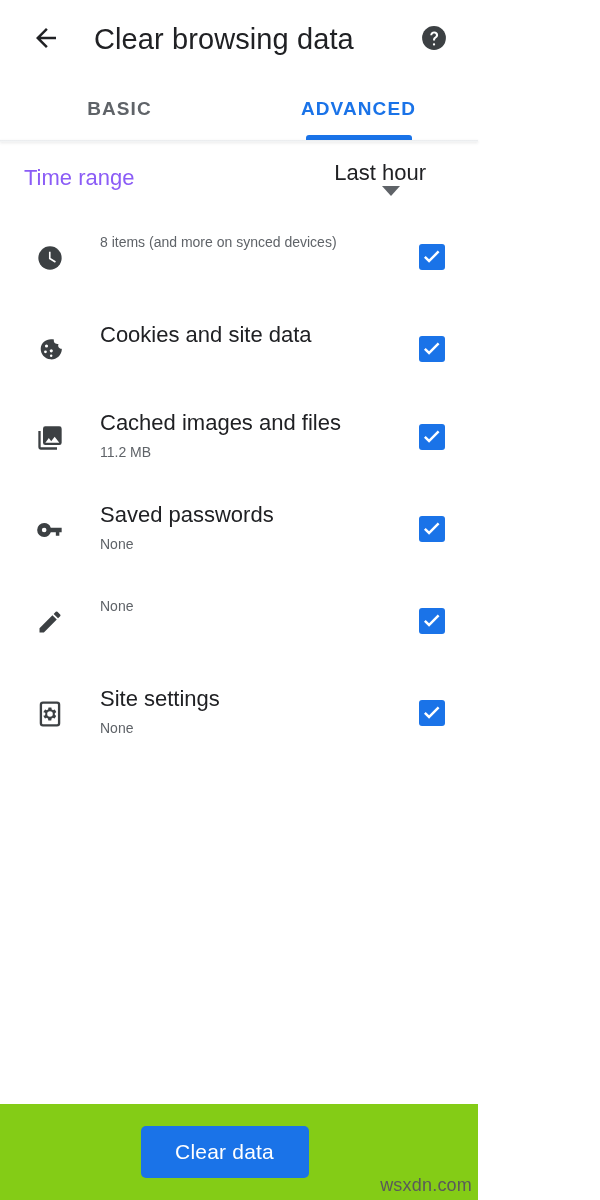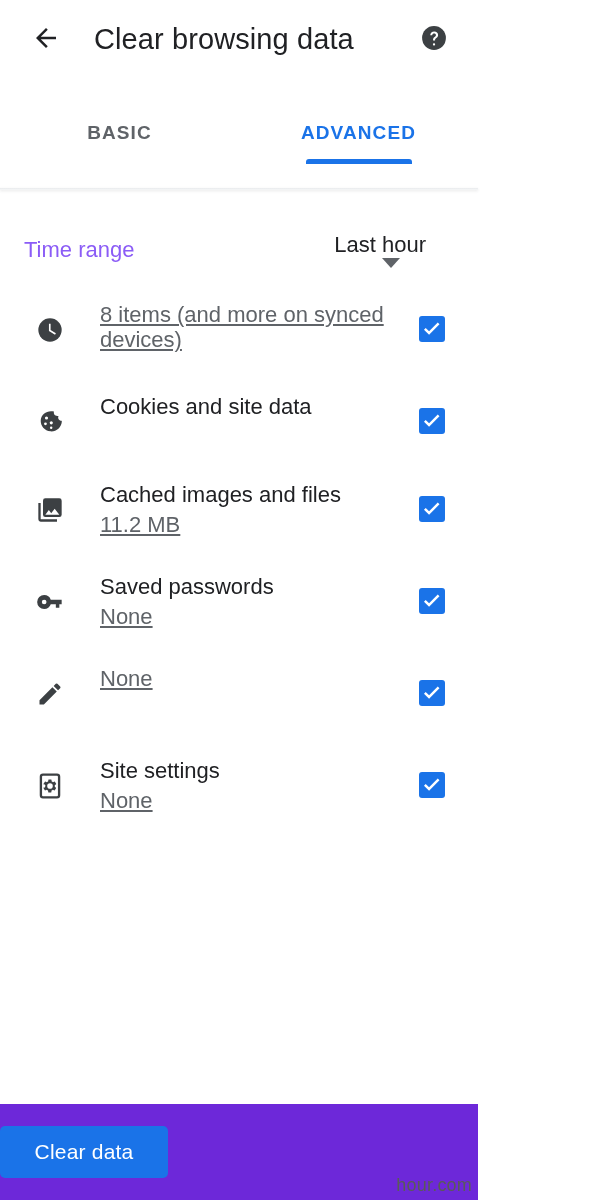--- a/index.html
+++ b/index.html
@@ -17,21 +17,20 @@
     overflow: hidden;
     position: relative;
   }
   #app {
     width: 478px;
     height: 1200px;
     position: relative;
     background: #ffffff;
     display: flex;
     flex-direction: column;
-    gap: 24px;
   }
 
   
   .appbar {
     height: 78px;
     flex: 0 0 78px;
     display: flex;
     align-items: center;
     padding: 0 24px;
     background: #ffffff;
@@ -175,26 +174,25 @@
     padding-left: 24px;
     padding-top: 2px;
   }
   .row-title {
     font-size: 22px;
     color: #202124;
     line-height: 30px;
     font-weight: 400;
   }
   .row-sub {
-    font-size: 22px;
+    font-size: 14px;
     color: #5f6368;
     line-height: 25px;
     margin-top: 2px;
     max-width: 370px;
-    text-decoration: underline;
   }
   .row-check {
     flex: 0 0 52px;
     display: flex;
     align-items: center;
     justify-content: center;
     align-self: stretch;
   }
   .checkbox {
     width: 26px;
@@ -213,23 +211,23 @@
 
   
   .footer {
     position: absolute;
     left: 0;
     right: 0;
     bottom: 0;
     height: 96px;
     display: flex;
     align-items: center;
-    justify-content: flex-start;
+    justify-content: center;
     padding-right: 29px;
-    background: #6d28d9;
+    background: #84cc16;
   }
   .clear-btn {
     background: #1a73e8;
     color: #ffffff;
     font-size: 21px;
     font-family: "Liberation Sans", sans-serif;
     border: 0;
     border-radius: 5px;
     padding: 0 30px;
     height: 52px;
@@ -426,15 +424,15 @@
       </div>
 
     </div>
 
     <div class="footer">
       <button class="clear-btn">Clear data</button>
     </div>
 
   </div>
 
-  <div class="watermark">hour.com</div>
+  <div class="watermark">wsxdn.com</div>
 
 </div>
 
 </body></html>

